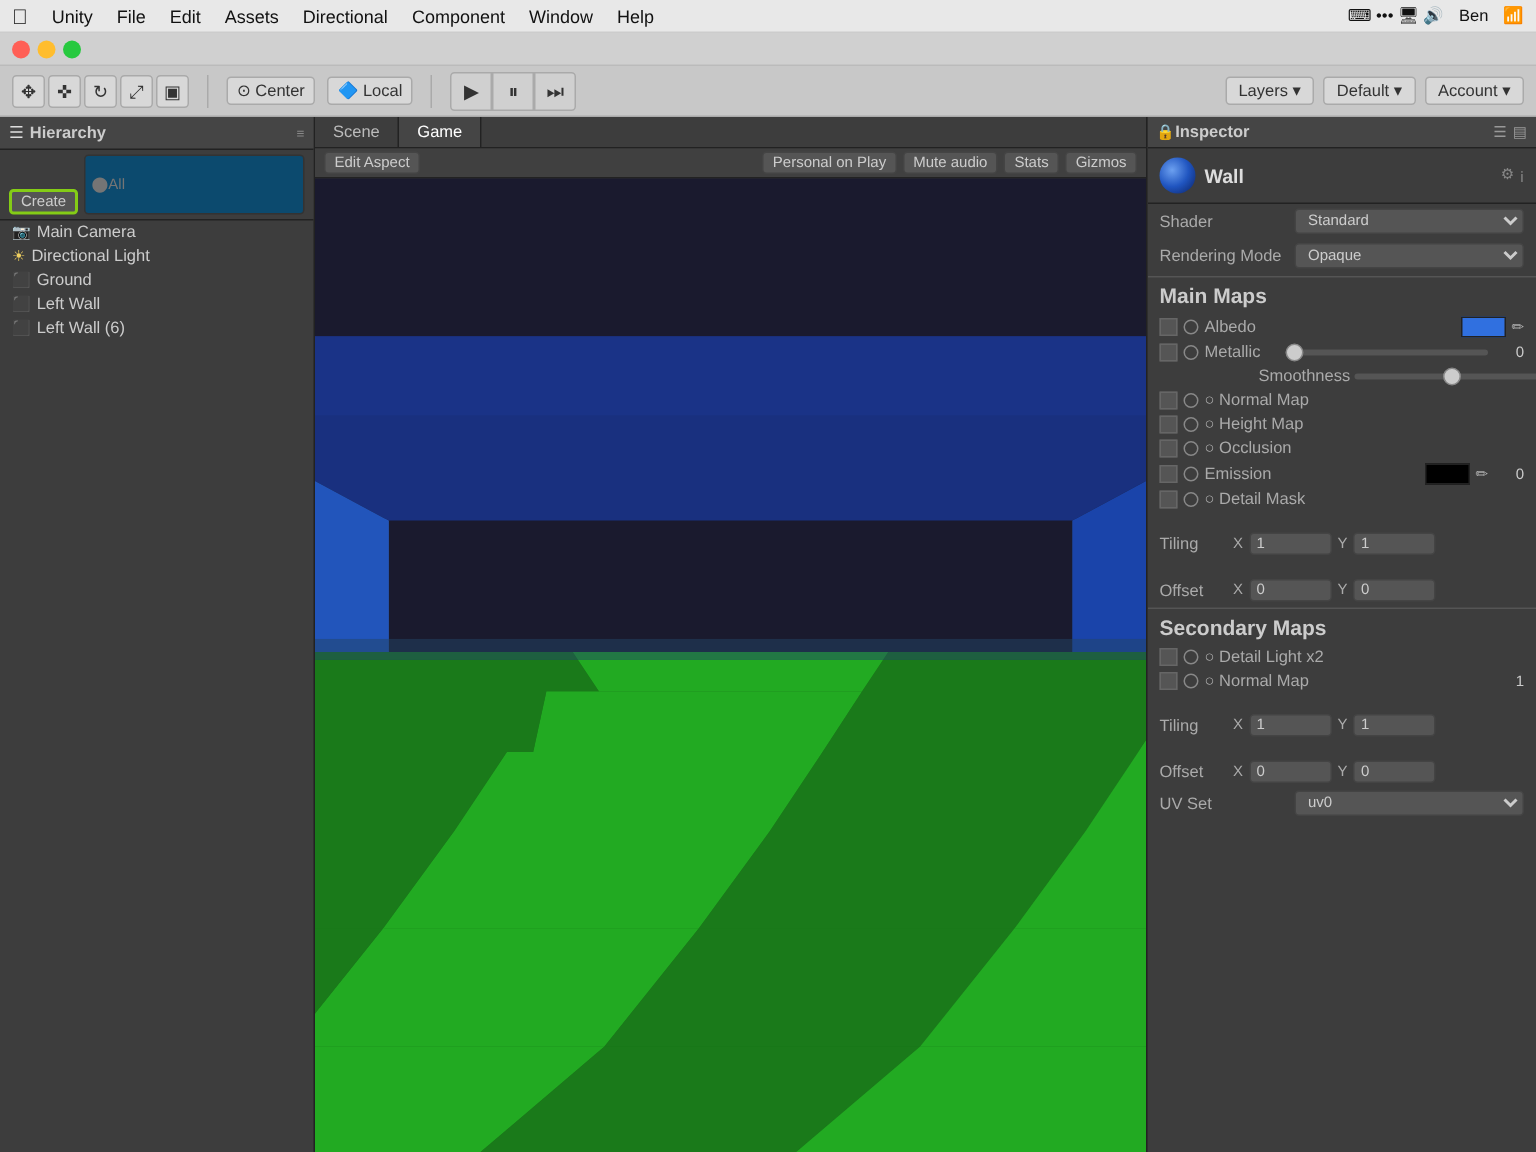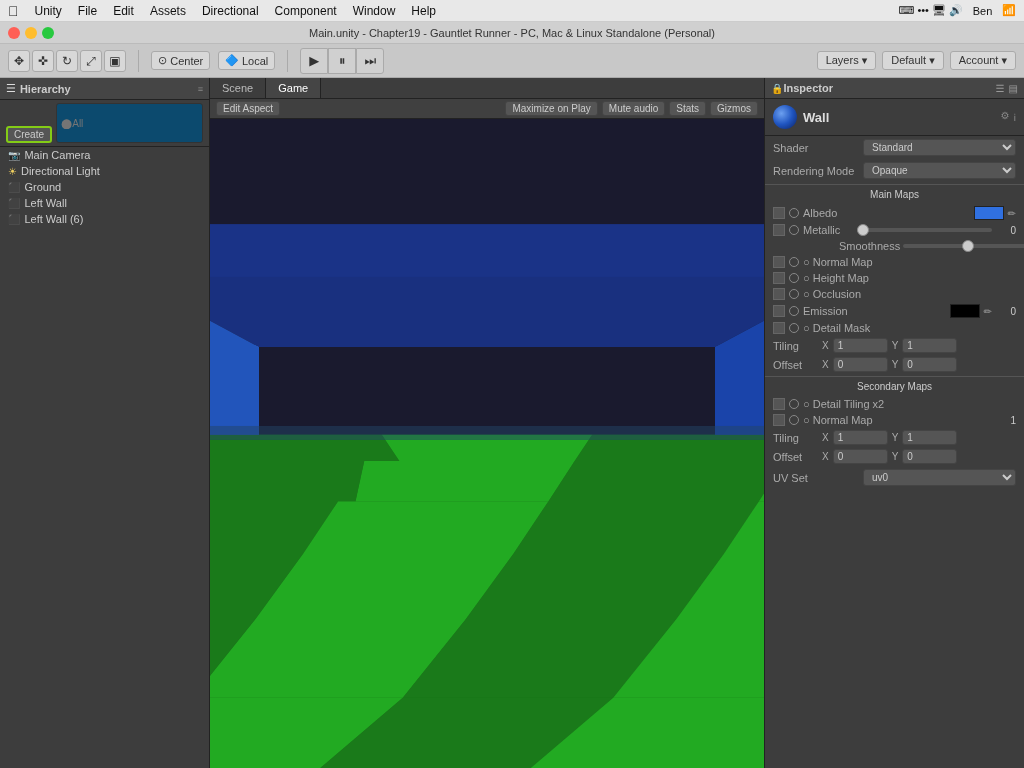--- a/index.html
+++ b/index.html
@@ -59,31 +59,31 @@
     .inspector-icons { margin-left: auto; display: flex; gap: 4px; font-size: 10px; color: #999; }
 
     .wall-header { padding: 6px 8px; display: flex; align-items: center; gap: 6px; border-bottom: 1px solid #222; }
     .wall-sphere { width: 24px; height: 24px; border-radius: 50%; background: radial-gradient(circle at 35% 35%, #6ca0f0, #2055c0, #0a2060); }
     .wall-label { font-size: 13px; color: #ddd; font-weight: bold; }
     .wall-icons { margin-left: auto; display: flex; gap: 4px; }
 
     .inspector-row { padding: 3px 8px; display: flex; align-items: center; }
     .inspector-label { color: #aaa; font-size: 11px; min-width: 90px; }
     .inspector-select { background: #555; border: 1px solid #444; border-radius: 3px; padding: 1px 4px; font-size: 10px; color: #ccc; flex: 1; }
-    .inspector-section { padding: 4px 8px; font-size: 10px; font-weight: normal; color: #ccc; border-top: 1px solid #555; margin-top: 2px; text-align: center; }
+    .inspector-section { padding: 4px 8px; font-size: 14px; font-weight: bold; color: #ccc; border-top: 1px solid #555; margin-top: 2px; }
 
     .map-row { padding: 2px 8px; display: flex; align-items: center; gap: 4px; }
     .map-checkbox { width: 12px; height: 12px; border: 1px solid #666; background: #555; }
     .map-label { font-size: 11px; color: #aaa; flex: 1; }
     .map-circle { width: 10px; height: 10px; border-radius: 50%; border: 1px solid #888; background: transparent; }
 
     .color-swatch { width: 30px; height: 14px; background: #3070e0; border: 1px solid #222; }
     .pencil-icon { font-size: 10px; color: #aaa; cursor: pointer; }
 
-    .tiling-row { padding: 2px 8px; display: flex; align-items: center; gap: 4px; }
+    .tiling-row { padding: 2px 8px; display: flex; align-items: center; gap: 4px; margin-top: 12px; }
     .tiling-label { color: #aaa; font-size: 11px; min-width: 45px; }
     .tiling-field { background: #555; border: 1px solid #444; border-radius: 3px; padding: 1px 4px; font-size: 10px; color: #ccc; width: 55px; }
     .tiling-xyz { color: #aaa; font-size: 10px; }
 
     
     .scene-svg { width: 100%; height: 100%; }
 
     
     .emission-swatch { width: 30px; height: 14px; background: #000; border: 1px solid #222; }
 
@@ -114,21 +114,20 @@
     <span>📶</span>
   </div>
 </div>
 
 <div class="title-bar">
   <div class="traffic-lights">
     <div class="traffic-light tl-red"></div>
     <div class="traffic-light tl-yellow"></div>
     <div class="traffic-light tl-green"></div>
   </div>
-  <span>Main.unity - Chapter19 - Gauntlet Runner - PC, Mac &amp; Linux Standalone (Personal)</span>
 </div>
 
 <div class="toolbar">
   <div class="tool-icon-group">
     <div class="tool-icon">✥</div>
     <div class="tool-icon">✜</div>
     <div class="tool-icon">↻</div>
     <div class="tool-icon">⤢</div>
     <div class="tool-icon">▣</div>
   </div>
@@ -185,21 +184,21 @@
   </div>
 
   <div class="center-panel">
     <div class="view-tabs">
       <div class="view-tab">Scene</div>
       <div class="view-tab active">Game</div>
     </div>
     <div class="view-toolbar">
       <button class="view-toolbar-btn">Edit Aspect</button>
       <div class="view-toolbar-right">
-        <button class="view-toolbar-btn">Maximize on Play</button>
+        <button class="view-toolbar-btn">Personal on Play</button>
         <button class="view-toolbar-btn">Mute audio</button>
         <button class="view-toolbar-btn">Stats</button>
         <button class="view-toolbar-btn">Gizmos</button>
       </div>
     </div>
     <div class="game-view">
       
       <svg class="scene-svg" viewBox="0 0 520 370" preserveAspectRatio="xMidYMid slice">
 
         <rect width="520" height="370" fill="#1a1a2e"></rect>
@@ -368,21 +367,21 @@
       <input class="tiling-field" type="text" value="0" style="">
       <span class="tiling-xyz">Y</span>
       <input class="tiling-field" type="text" value="0" style="">
     </div>
 
     <div class="inspector-section">Secondary Maps</div>
 
     <div class="map-row">
       <div class="map-checkbox"></div>
       <div class="map-circle"></div>
-      <span class="map-label">○ Detail Tiling x2</span>
+      <span class="map-label">○ Detail Light x2</span>
     </div>
 
     <div style="padding:2px 8px; display:flex; align-items:center; gap:4px;">
       <div class="map-checkbox"></div>
       <div class="map-circle"></div>
       <span style="color:#aaa; font-size:11px; flex:1;">○ Normal Map</span>
       <span style="font-size:10px; color:#ccc; width:20px; text-align:right;">1</span>
     </div>
 
     <div class="tiling-row">

